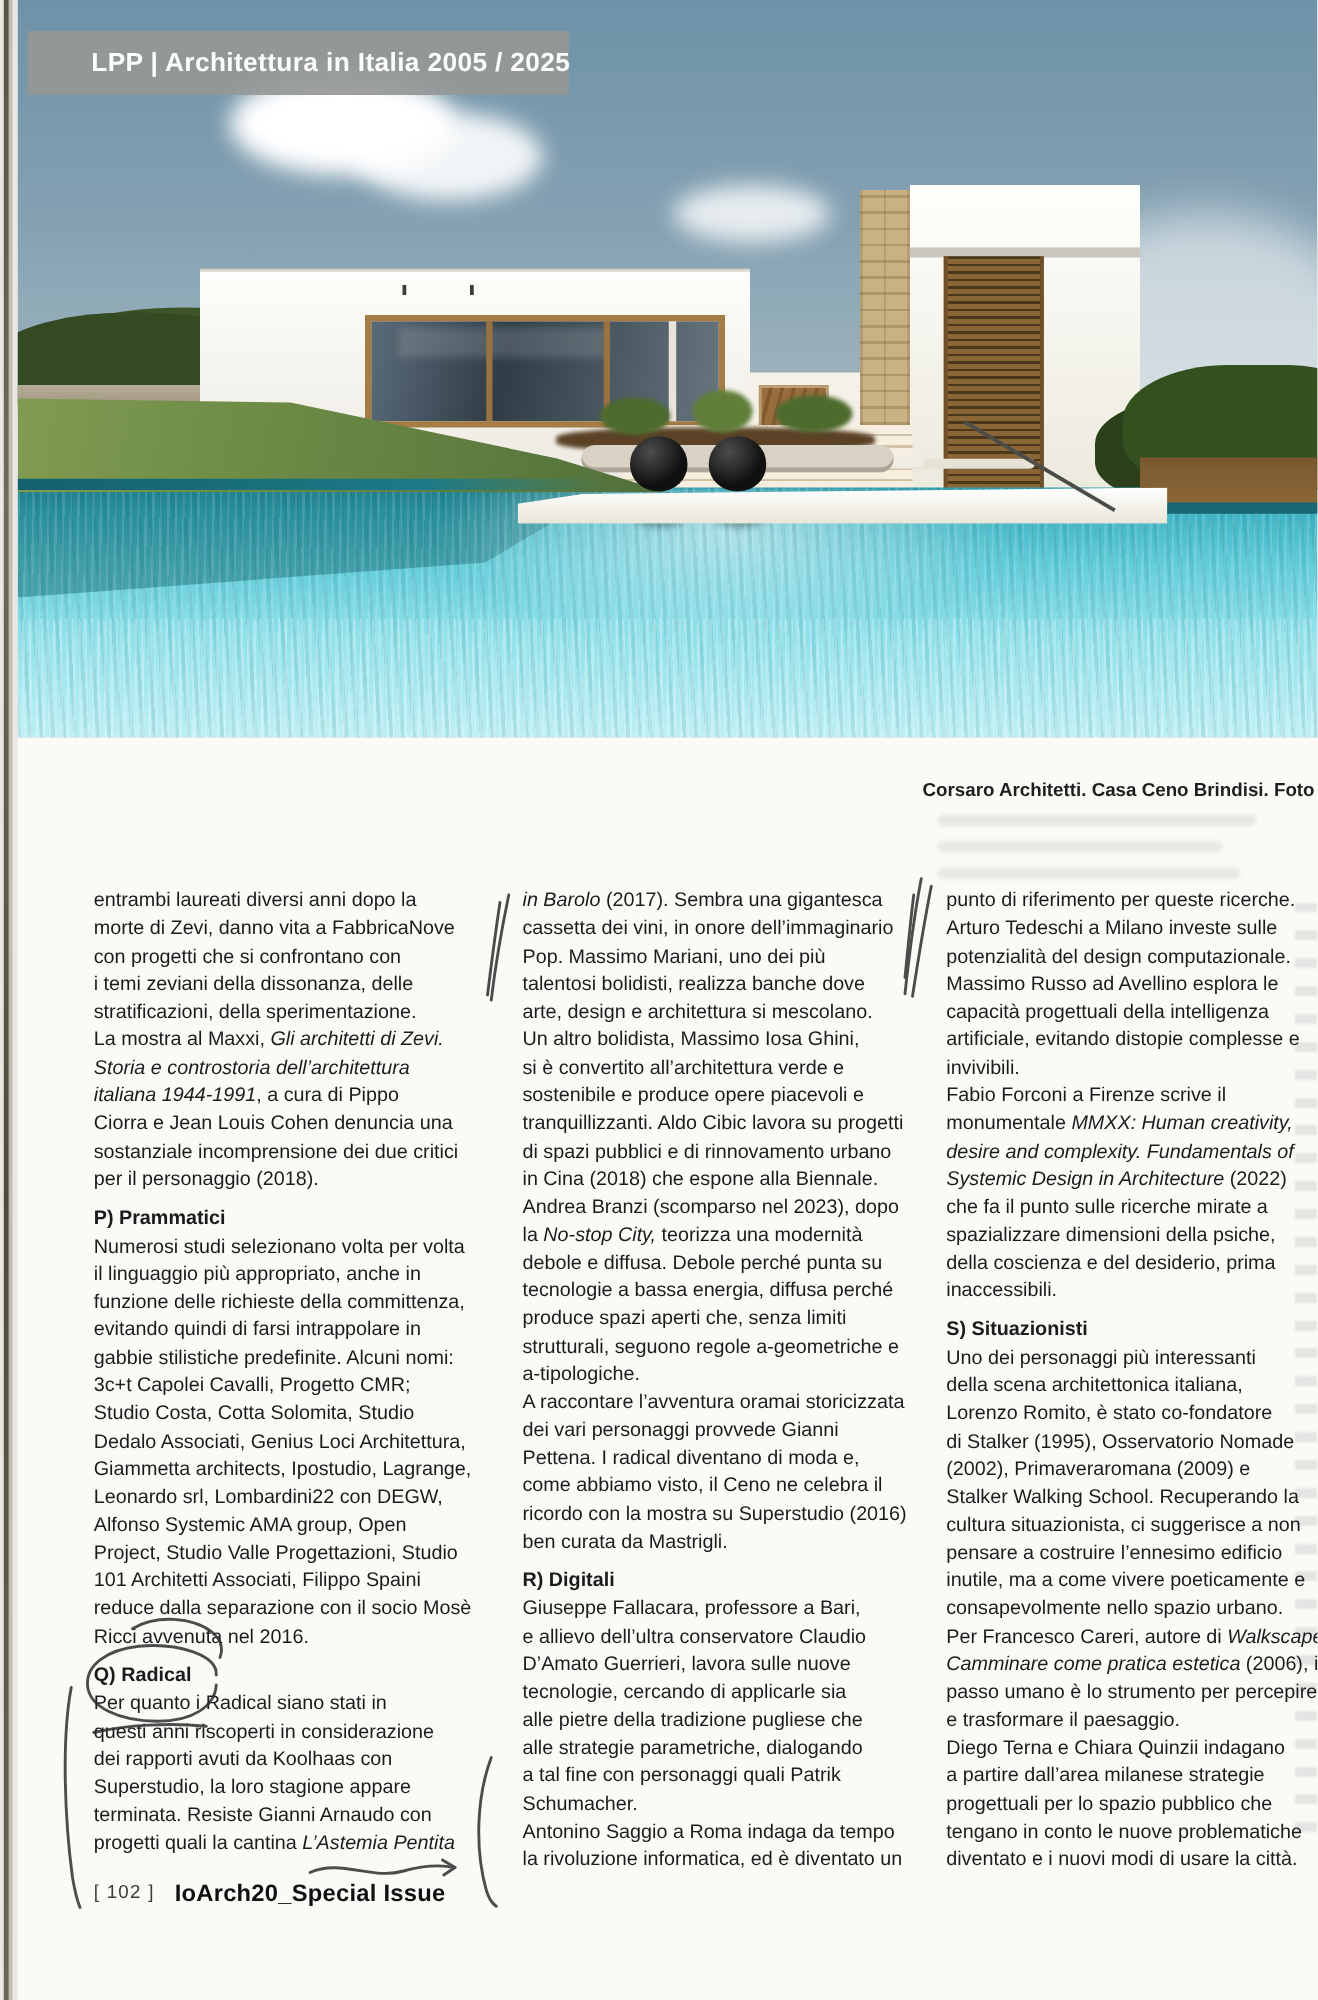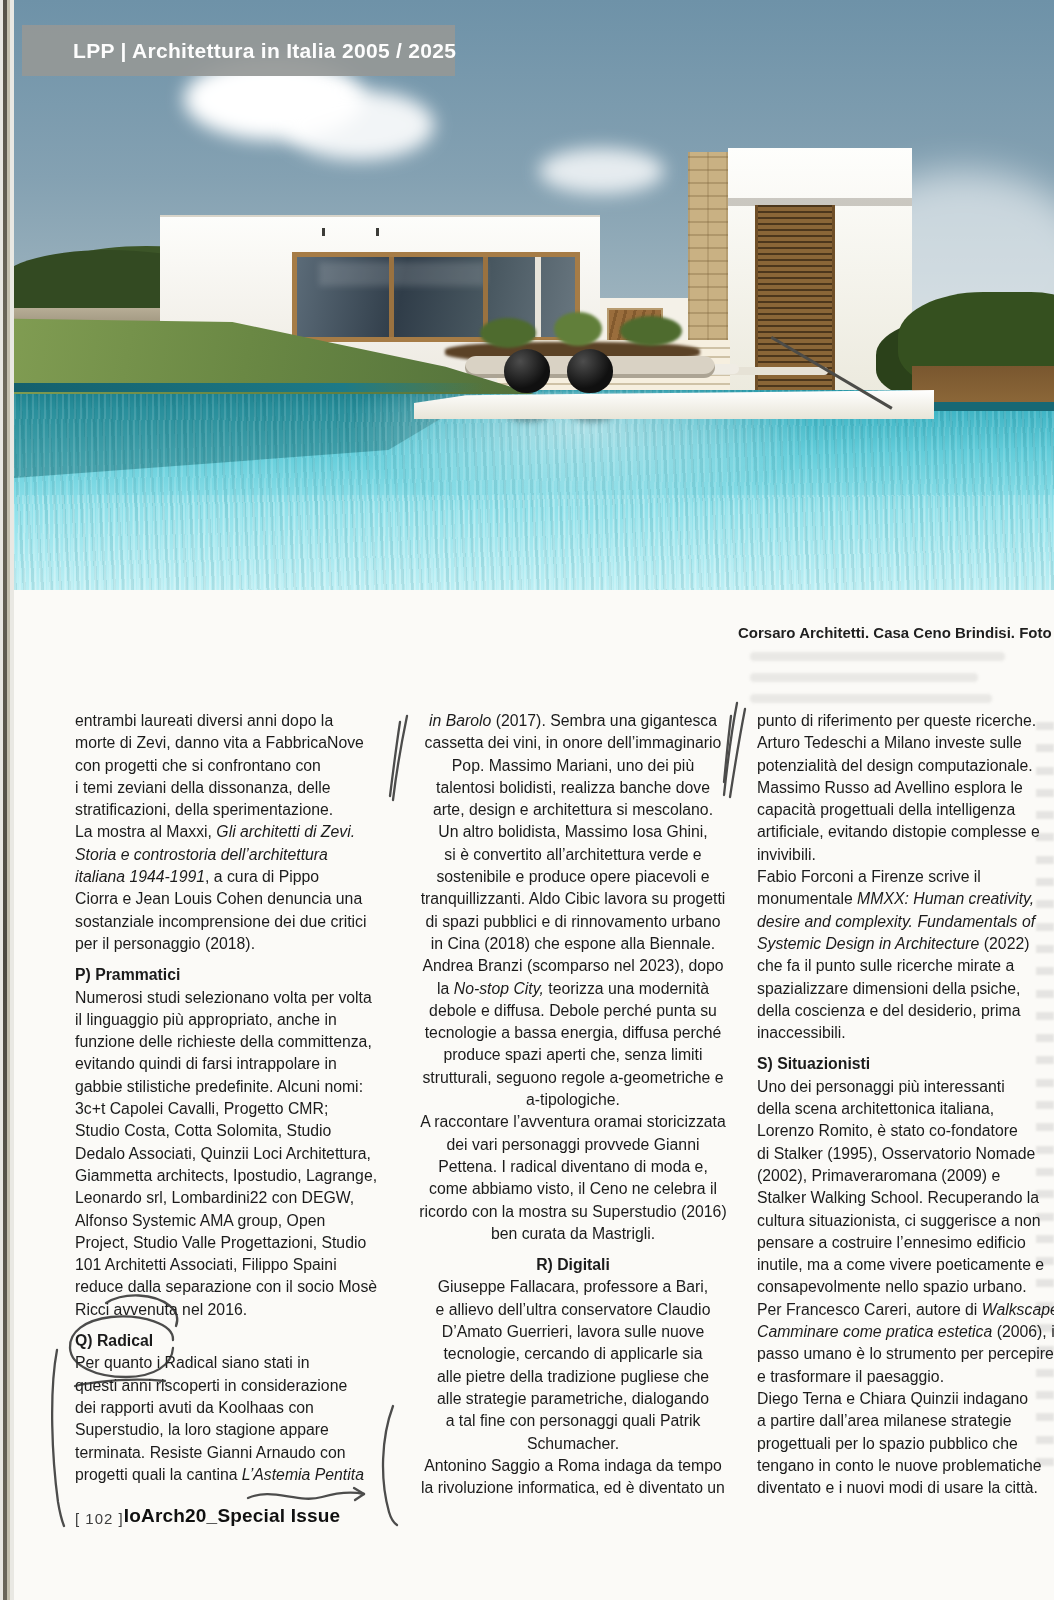--- a/index.html
+++ b/index.html
@@ -77,31 +77,31 @@
     background:linear-gradient(180deg,#ffffff,#e8e5d8);}
   .pot{width:46px;height:44px;border-radius:50% 50% 48% 48%;z-index:9;
     background:radial-gradient(circle at 35% 28%,#4d4d4d,#101010 62%);}
 
   
   .banner{position:absolute;left:22px;top:25px;width:433px;height:51px;z-index:20;
     background:rgba(148,152,151,.93);display:flex;align-items:center;}
   .banner span{color:#fdfdfd;font-size:21px;font-weight:700;letter-spacing:.3px;padding-left:51px;white-space:nowrap;}
   .caption{position:absolute;left:738px;top:624px;font-size:15px;font-weight:700;color:#1f1f1f;
     white-space:nowrap;z-index:10;}
-  .footer{position:absolute;left:75px;top:1505px;display:flex;align-items:flex-end;z-index:10;}
+  .footer{position:absolute;left:75px;top:1505px;display:flex;align-items:flex-start;z-index:10;}
   .footer .num{font-size:15px;color:#3d3d3d;letter-spacing:1px;}
-  .footer .issue{font-size:19px;font-weight:700;color:#101010;margin-left:0;letter-spacing:.2px;}
+  .footer .issue{font-size:19px;font-weight:700;color:#101010;margin-left:16px;letter-spacing:.2px;}
 
   
   .col{position:absolute;top:710px;z-index:10;color:#1b1b1b;}
   .col .line{height:22.3px;line-height:22.3px;font-size:15.8px;white-space:nowrap;}
   .col .head{margin-top:9px;font-weight:700;}
   .col em{font-style:italic;}
   #col1{left:75px;width:310px;}
-  #col2{left:418px;width:310px;text-align:center;}
+  #col2{left:418px;width:310px;}
   #col3{left:757px;width:300px;}
 
   
   .ghost{position:absolute;background:rgba(95,95,95,.11);border-radius:4px;filter:blur(1.5px);z-index:3;}
   .ghost-col{position:absolute;left:1036px;top:722px;width:18px;height:750px;z-index:3;filter:blur(1px);
     background:repeating-linear-gradient(180deg,rgba(90,90,90,.13) 0 8px,transparent 8px 22.3px);}
 
   
   .pen{position:absolute;left:0;top:0;width:1054px;height:1600px;z-index:40;pointer-events:none;}
 </style>
@@ -189,21 +189,21 @@
     </div>
     <div class="line head">P) Prammatici</div>
     <div class="para">
       <div class="line"><span>Numerosi studi selezionano volta per volta</span></div>
       <div class="line"><span>il linguaggio più appropriato, anche in</span></div>
       <div class="line"><span>funzione delle richieste della committenza,</span></div>
       <div class="line"><span>evitando quindi di farsi intrappolare in</span></div>
       <div class="line"><span>gabbie stilistiche predefinite. Alcuni nomi:</span></div>
       <div class="line"><span>3c+t Capolei Cavalli, Progetto CMR;</span></div>
       <div class="line"><span>Studio Costa, Cotta Solomita, Studio</span></div>
-      <div class="line"><span>Dedalo Associati, Quinzii Loci Architettura,</span></div>
+      <div class="line"><span>Dedalo Associati, Genius Loci Architettura,</span></div>
       <div class="line"><span>Giammetta architects, Ipostudio, Lagrange,</span></div>
       <div class="line"><span>Leonardo srl, Lombardini22 con DEGW,</span></div>
       <div class="line"><span>Alfonso Systemic AMA group, Open</span></div>
       <div class="line"><span>Project, Studio Valle Progettazioni, Studio</span></div>
       <div class="line"><span>101 Architetti Associati, Filippo Spaini</span></div>
       <div class="line"><span>reduce dalla separazione con il socio Mosè</span></div>
       <div class="line"><span>Ricci avvenuta nel 2016.</span></div>
     </div>
     <div class="line head">Q) Radical</div>
     <div class="para">

